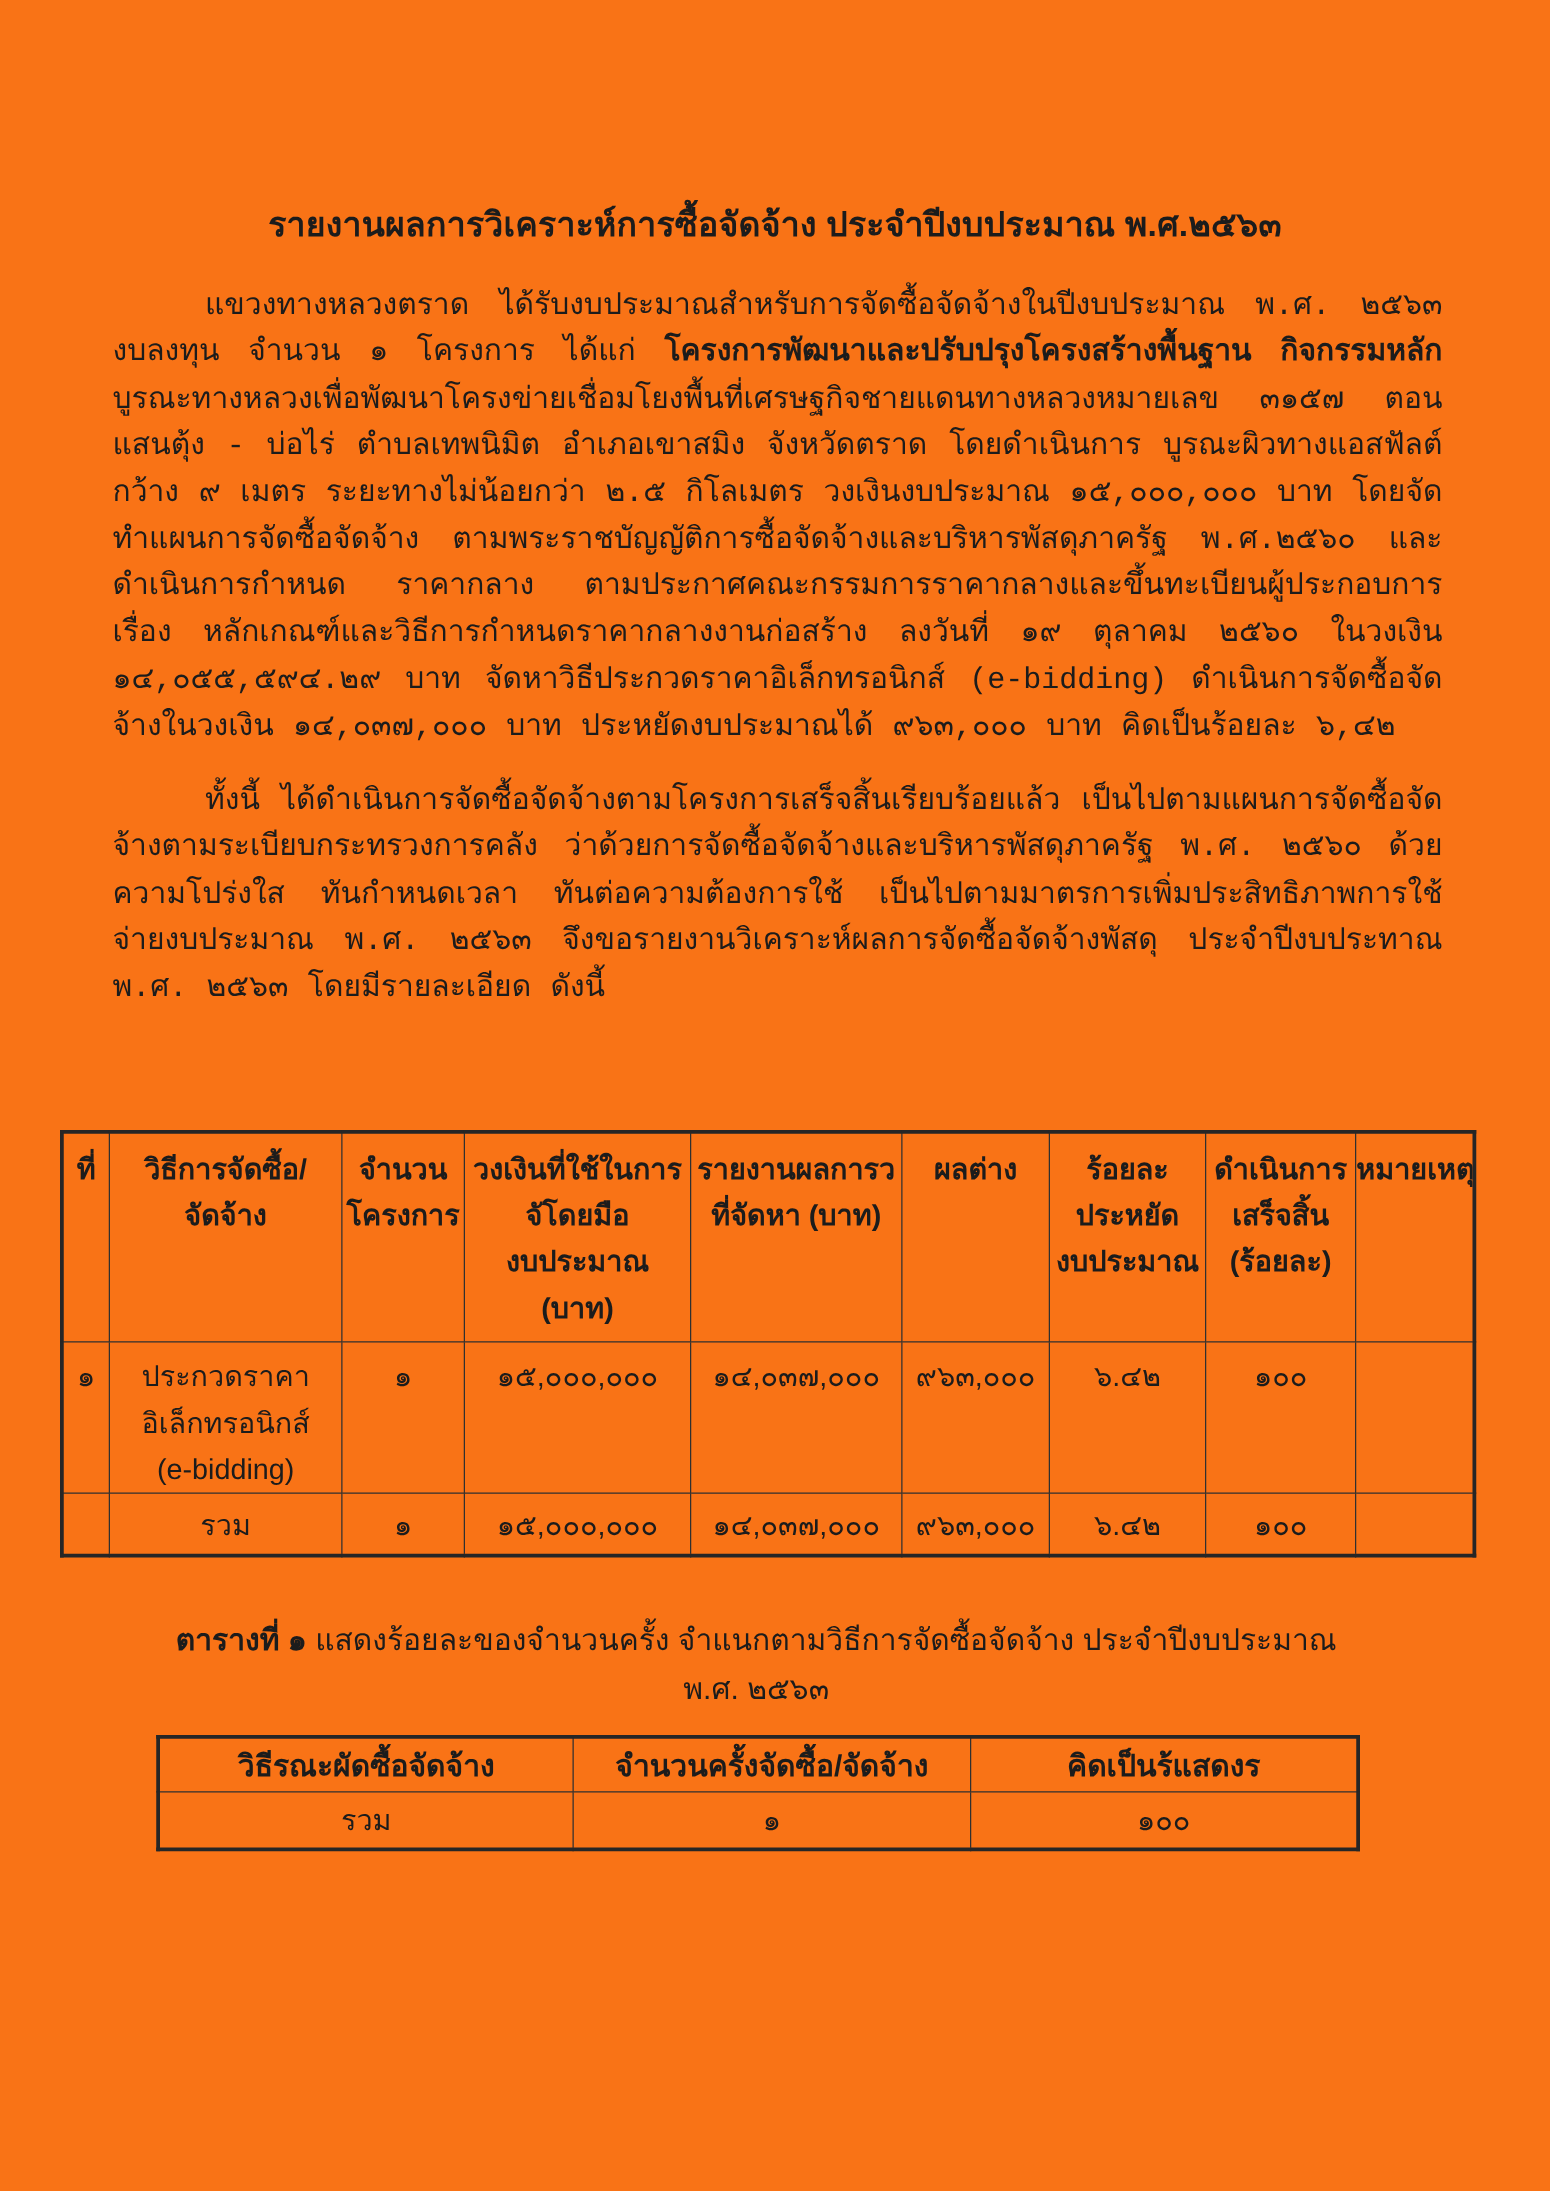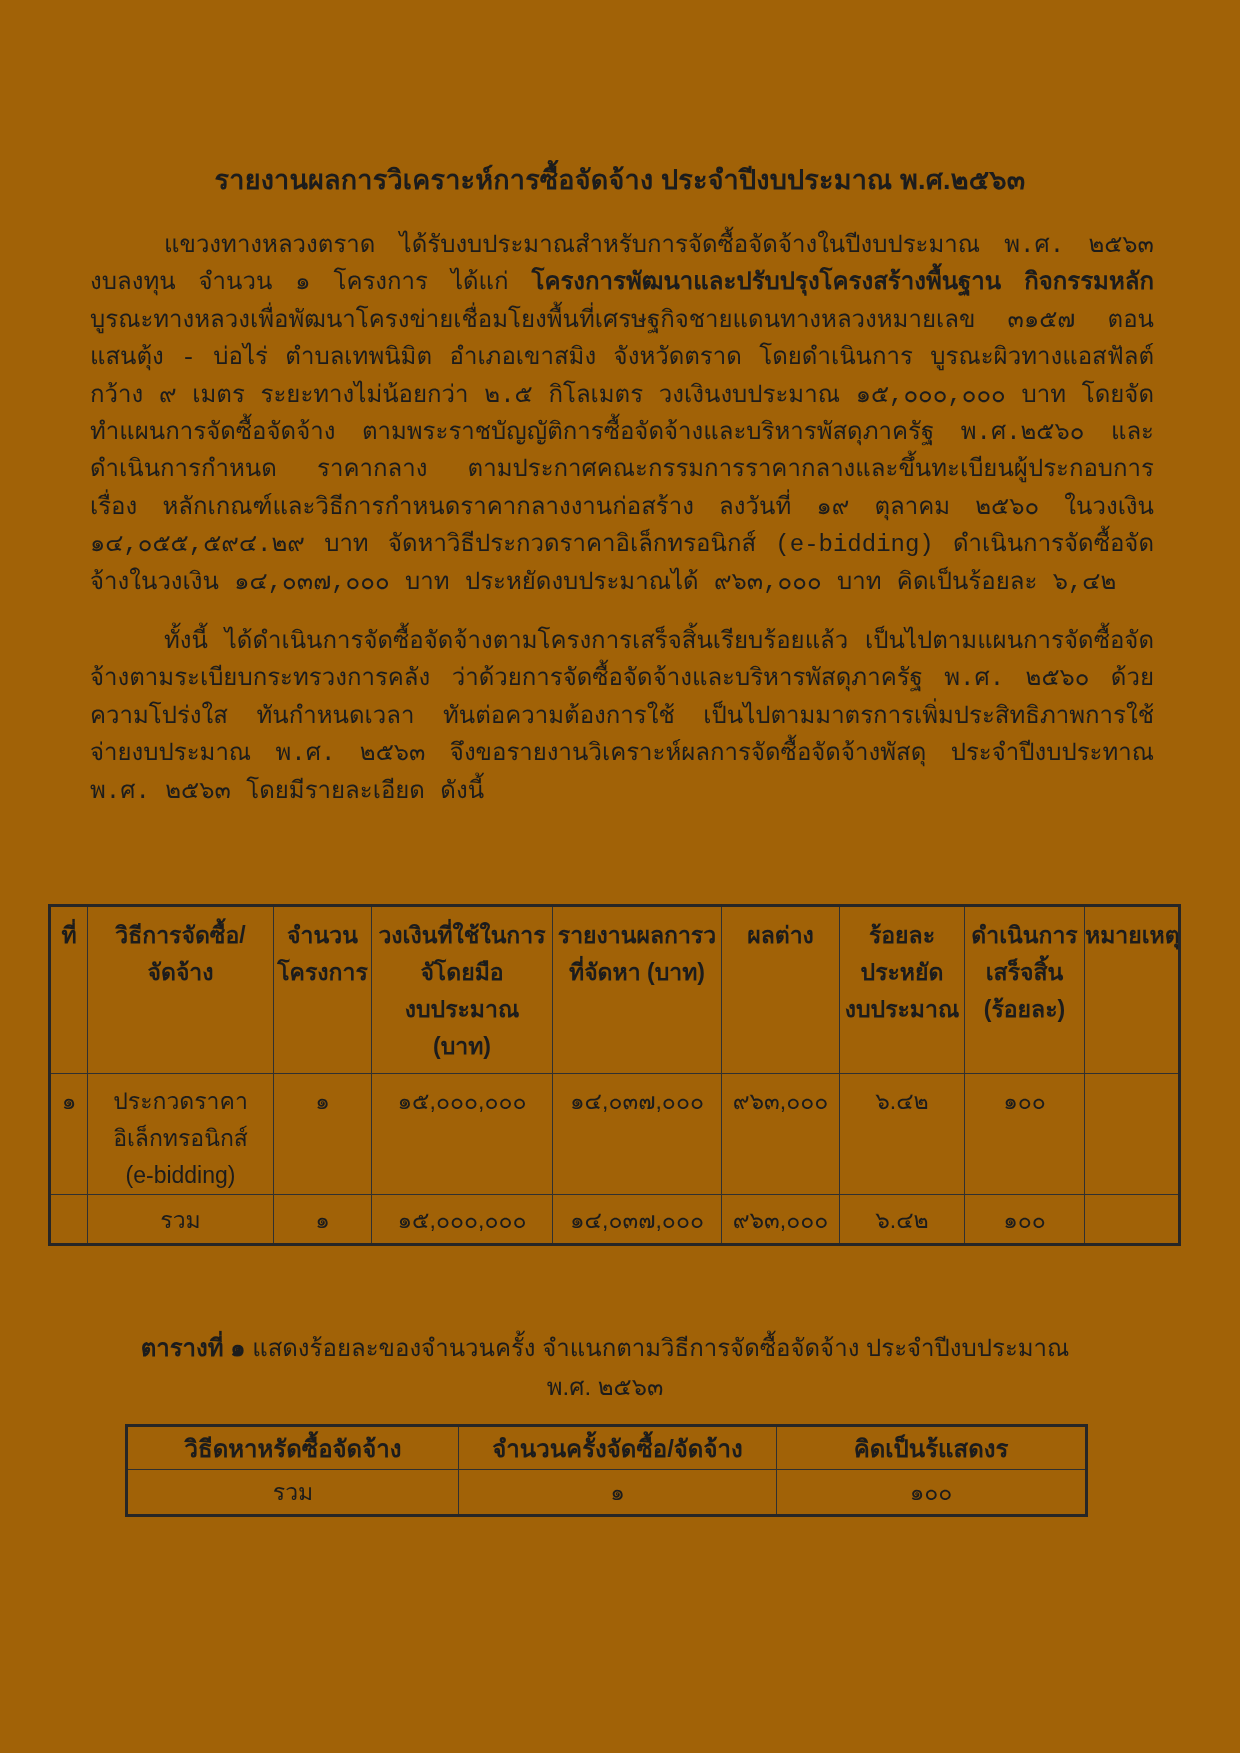--- a/index.html
+++ b/index.html
@@ -2,21 +2,21 @@
 <html><head>
 <meta charset="utf-8">
 <style>
   * { box-sizing: border-box; margin: 0; padding: 0; }
   html, body { background: #ffffff; }
   body { width: 1240px; font-family: "Liberation Sans", sans-serif; }
   .page {
     position: relative;
     width: 1240px;
     height: 1753px;
-    background: #a16207;
+    background: #f97316;
     color: #1c1c1c;
     overflow: hidden;
   }
   .title {
     padding-top: 158px;
     text-align: center;
     font-size: 27px;
     font-weight: bold;
     letter-spacing: 0.2px;
   }
@@ -52,21 +52,21 @@
   }
   .t1 td {
     font-size: 23px;
     line-height: 37px;
     padding-top: 9px;
   }
   .t1 tr.r1 td { height: 112px; }
   .t1 tr.r2 td { height: 50px; padding-top: 7px; }
 
   .caption {
-    margin-top: 82px;
+    margin-top: 46px;
     margin-left: 125px;
     width: 960px;
     text-align: center;
     font-size: 24px;
   }
 
   .t2wrap { margin: 18px 0 0 125px; }
   .t2 { width: 960px; table-layout: fixed; border: 3px solid #262626; }
   .t2 th, .t2 td {
     border: 1.6px solid #303030;
@@ -168,21 +168,21 @@
 
   <div class="t2wrap">
     <table class="t2">
       <colgroup>
         <col style="width:332px">
           <col style="width:318px">
           <col style="width:310px">
       </colgroup>
       <thead>
         <tr>
-          <th>วิธีดหาหรัดซื้อจัดจ้าง</th>
+          <th>วิธีรณะผัดซื้อจัดจ้าง</th>
           <th>จำนวนครั้งจัดซื้อ/จัดจ้าง</th>
           <th>คิดเป็นร้แสดงร</th>
         </tr>
       </thead>
       <tbody>
         <tr class="r2">
           <td>รวม</td>
           <td>๑</td>
           <td>๑๐๐</td>
         </tr>

